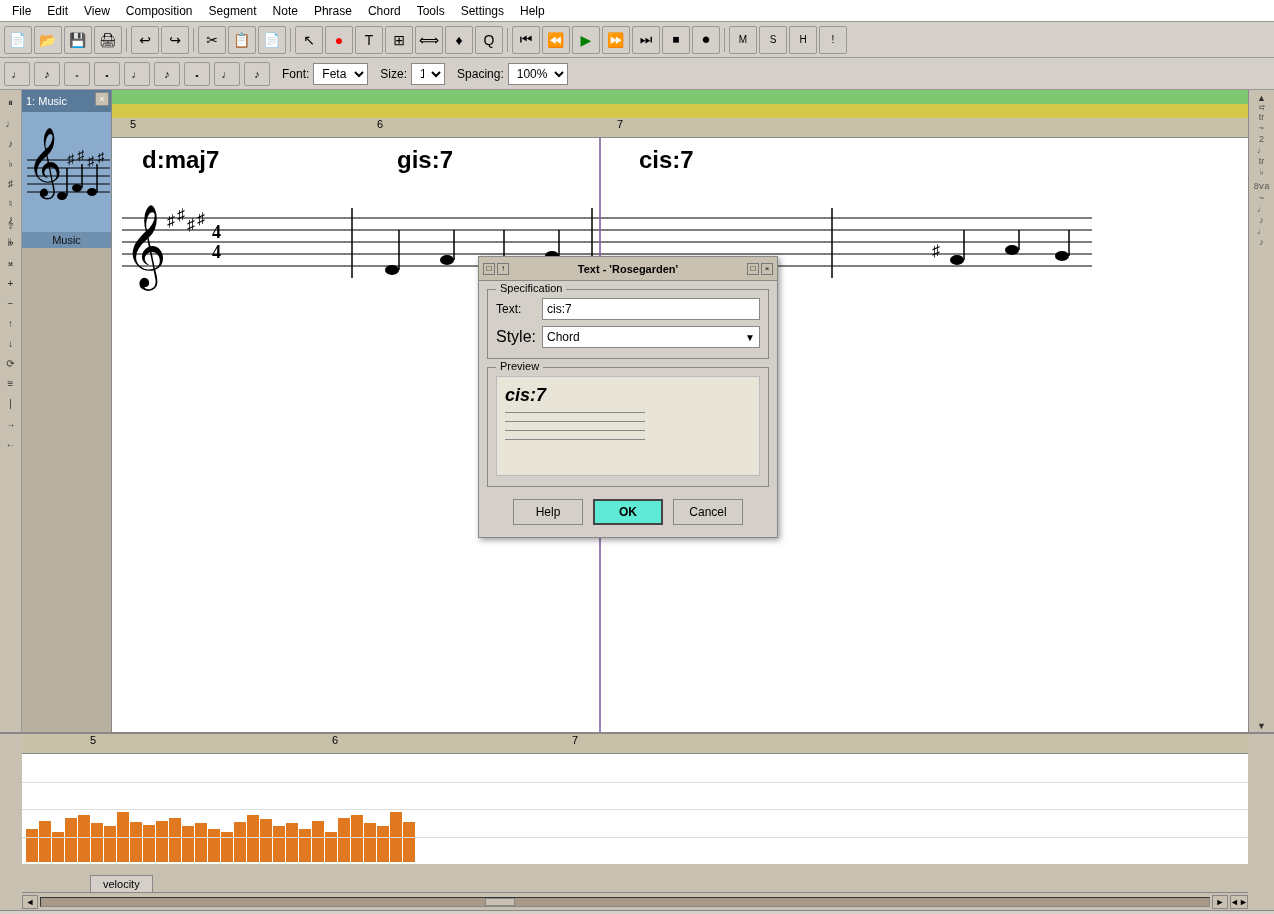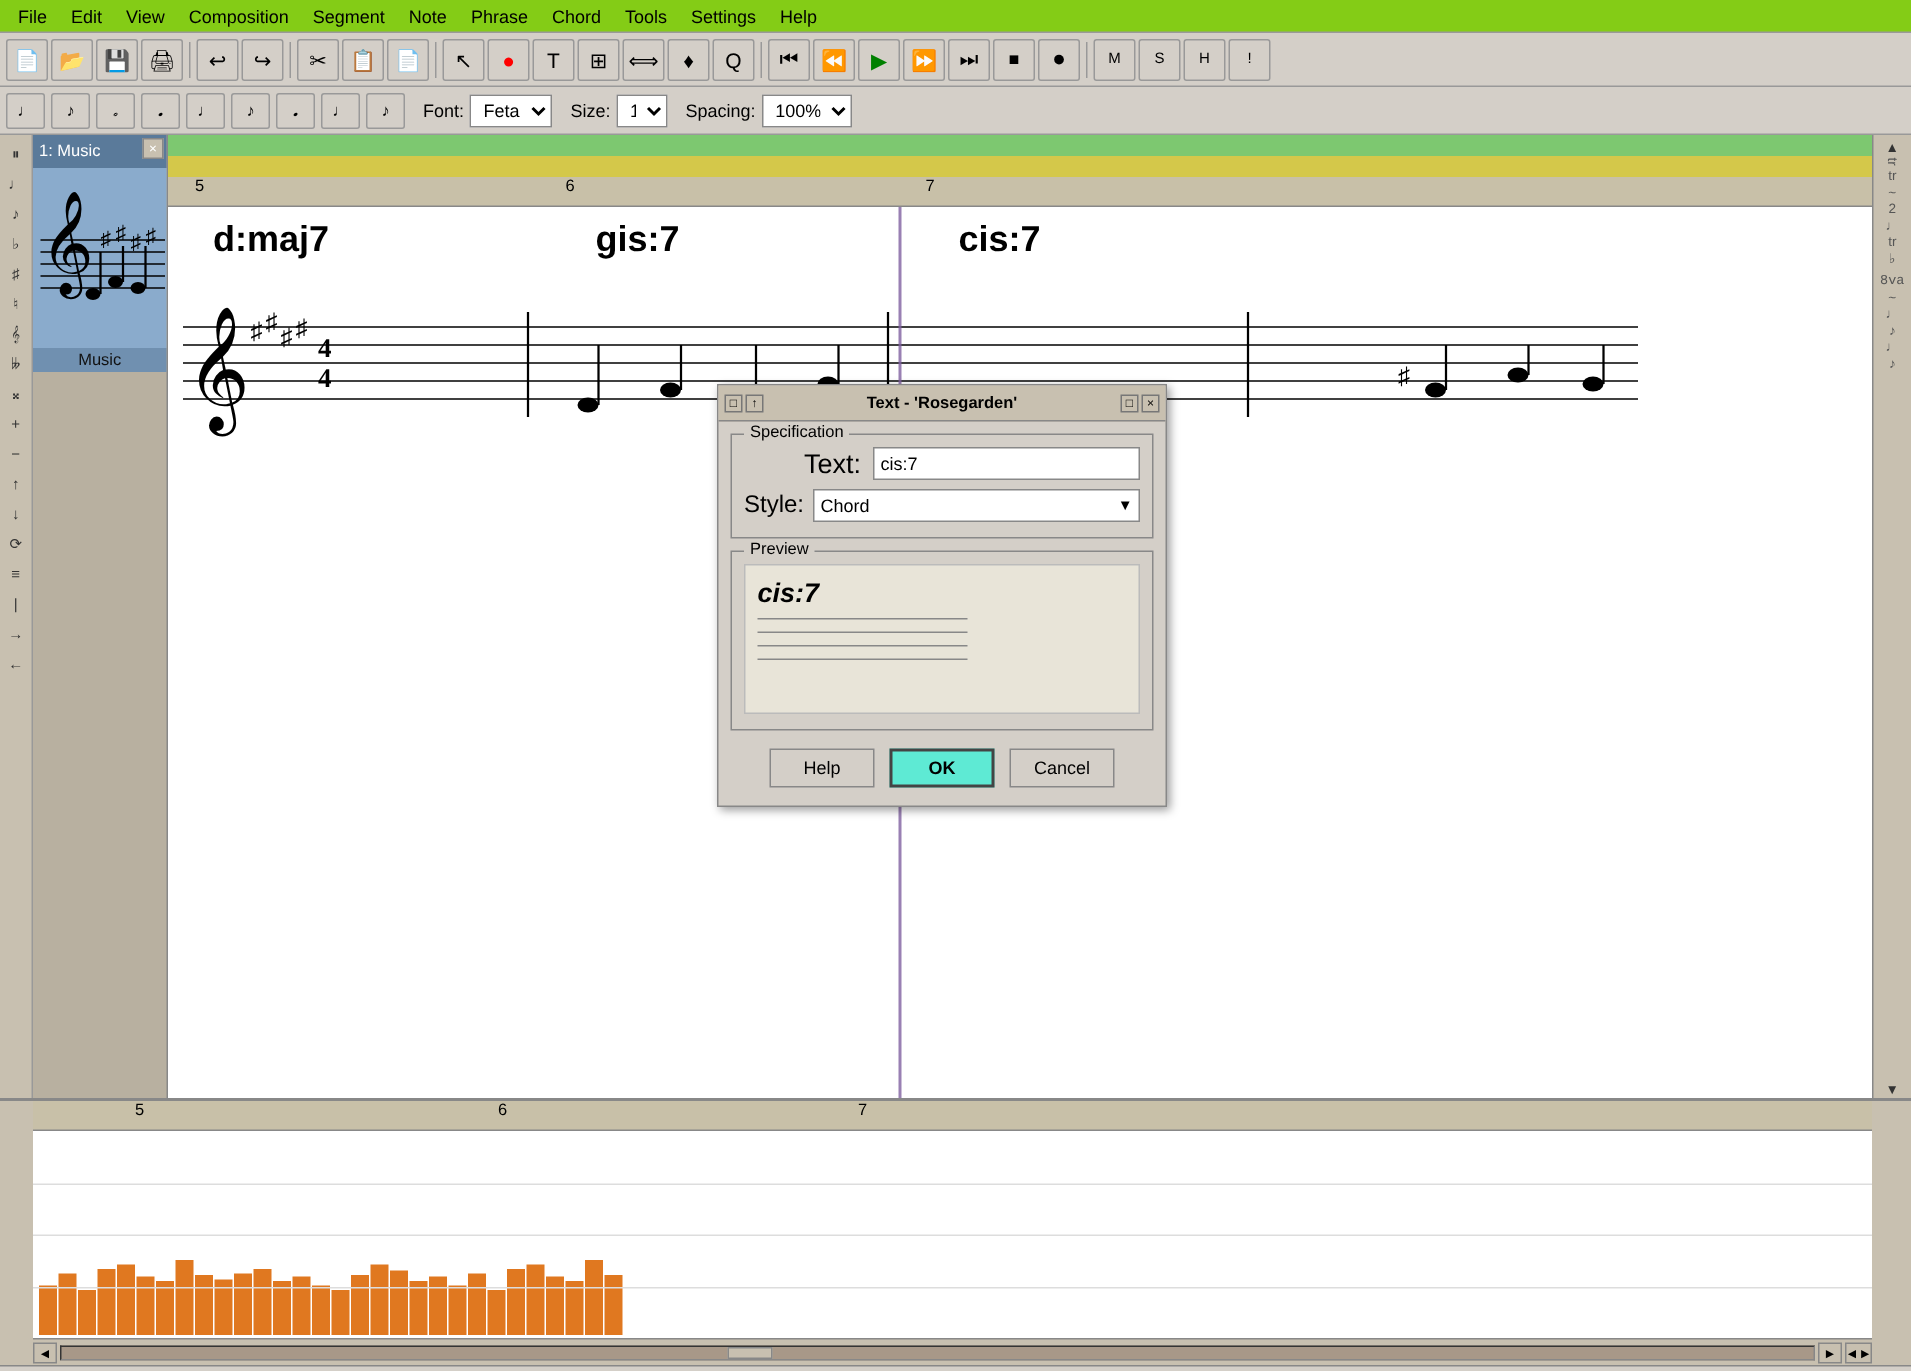--- a/index.html
+++ b/index.html
@@ -1,19 +1,19 @@
 <!DOCTYPE html>
 <html><head>
   <meta charset="utf-8">
   <style>
     * { box-sizing: border-box; margin: 0; padding: 0; }
     body { font-family: 'Arial', sans-serif; font-size: 12px; background: #c8c0b0; overflow: hidden; width: 1274px; height: 914px; }
 
     
-    #menubar { background: #84cc16; height: 22px; display: flex; align-items: center; border-bottom: 1px solid #999; padding: 0 4px; }
+    #menubar { background: #ffffff; height: 22px; display: flex; align-items: center; border-bottom: 1px solid #999; padding: 0 4px; }
     .menu-item { padding: 2px 8px; cursor: pointer; font-size: 12px; }
 
     
     #toolbar1 { background: #d4cfc8; height: 36px; display: flex; align-items: center; border-bottom: 1px solid #999; padding: 2px 4px; gap: 2px; }
     .tb-btn { width: 28px; height: 28px; background: #d4cfc8; border: 1px solid #999; border-radius: 2px; cursor: pointer; display: flex; align-items: center; justify-content: center; font-size: 14px; }
     .tb-sep { width: 1px; height: 24px; background: #999; margin: 0 2px; }
 
     
     #toolbar2 { background: #d4cfc8; height: 32px; display: flex; align-items: center; border-bottom: 1px solid #999; padding: 2px 4px; gap: 4px; }
     .tb2-btn { width: 26px; height: 24px; background: #d4cfc8; border: 1px solid #999; border-radius: 2px; cursor: pointer; display: flex; align-items: center; justify-content: center; font-size: 11px; }
@@ -311,20 +311,23 @@
         <div style="background: rgb(224, 120, 32); width: 12px; height: 36px; flex-shrink: 0;"></div>
         <div style="background: rgb(224, 120, 32); width: 12px; height: 50px; flex-shrink: 0;"></div>
         <div style="background: rgb(224, 120, 32); width: 12px; height: 40px; flex-shrink: 0;"></div>
       </div>
 
     <div style="position:absolute; top:25%; left:0; right:0; height:1px; background:#ddd;"></div>
     <div style="position:absolute; top:50%; left:0; right:0; height:1px; background:#ddd;"></div>
     <div style="position:absolute; top:75%; left:0; right:0; height:1px; background:#ddd;"></div>
   </div>
 
+  <div style="height:28px; display:flex; align-items:flex-end; margin-left:90px;">
+    <div style="background:#d4cfc8; border:1px solid #888; border-bottom:none; padding:2px 12px; font-size:11px; cursor:pointer;">velocity</div>
+  </div>
 </div>
 
 <div id="hscroll" style="height:18px; background:#c8c0b0; display:flex; align-items:center; border-top:1px solid #888; margin-left:22px; margin-right:26px;">
   <div style="width:16px; height:14px; background:#c8c0b0; border:1px solid #888; cursor:pointer; display:flex; align-items:center; justify-content:center; font-size:9px;">◄</div>
   <div style="flex:1; height:10px; background:#a89888; margin:0 2px; border:1px inset #888; position:relative;">
     <div style="width:30px; height:8px; background:#c8c0b0; border:1px solid #888; position:absolute; left:38%;"></div>
   </div>
   <div style="width:16px; height:14px; background:#c8c0b0; border:1px solid #888; cursor:pointer; display:flex; align-items:center; justify-content:center; font-size:9px;">►</div>
   <div style="width:18px; height:14px; background:#c8c0b0; border:1px solid #888; cursor:pointer; display:flex; align-items:center; justify-content:center; font-size:9px; margin-left:2px;">◄►</div>
 </div>
@@ -345,21 +348,21 @@
       <div style="width:12px; height:12px; background:#c8c0b0; border:1px solid #777; cursor:pointer; display:flex; align-items:center; justify-content:center; font-size:8px;">□</div>
       <div style="width:12px; height:12px; background:#c8c0b0; border:1px solid #777; cursor:pointer; display:flex; align-items:center; justify-content:center; font-size:8px;">×</div>
     </div>
 
     <div style="padding:8px;">
 
       <div style="border:1px solid #888; padding:8px 8px 10px 8px; margin-bottom:8px; position:relative;">
         <div style="position:absolute; top:-8px; left:8px; background:#d4cfc8; padding:0 4px; font-size:11px;">Specification</div>
 
         <div style="display:flex; align-items:center; margin-bottom:6px; gap:6px;">
-          <label style="font-size:18px; width:40px;margin-left:40px;">Text:</label>
+          <label style="font-size:12px; width:40px;">Text:</label>
           <input type="text" style="flex: 1 1 0%; height: 22px; border: 1px solid rgb(136, 136, 136); padding: 0px 4px; font-size: 12px; background: white;" value="cis:7">
         </div>
 
         <div style="display:flex; align-items:center; gap:6px;">
           <label style="font-size:16px; width:40px;">Style:</label>
           <div style="flex:1; height:22px; border:1px solid #888; padding:0 4px; font-size:12px; background:white; display:flex; align-items:center; justify-content:space-between; cursor:pointer;">
             <span>Chord</span>
             <span style="font-size:10px;">▼</span>
           </div>
         </div>

